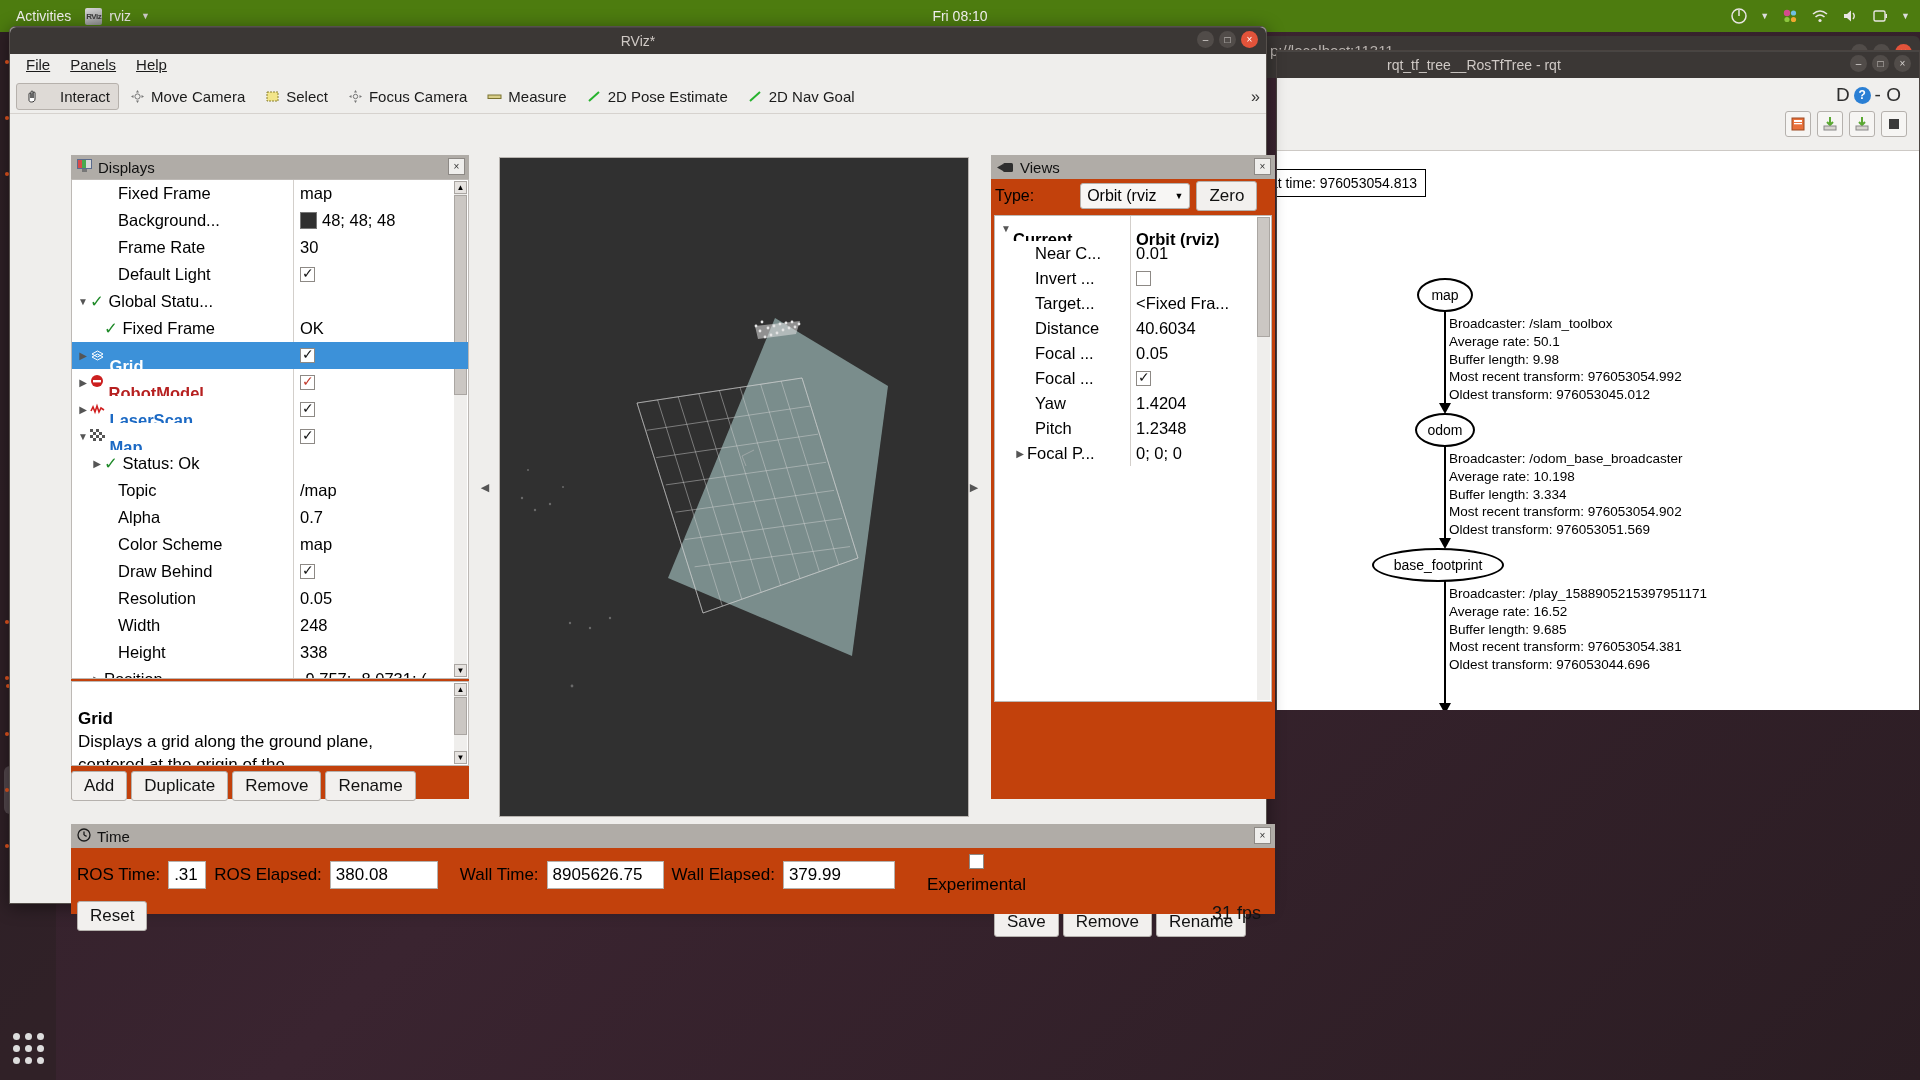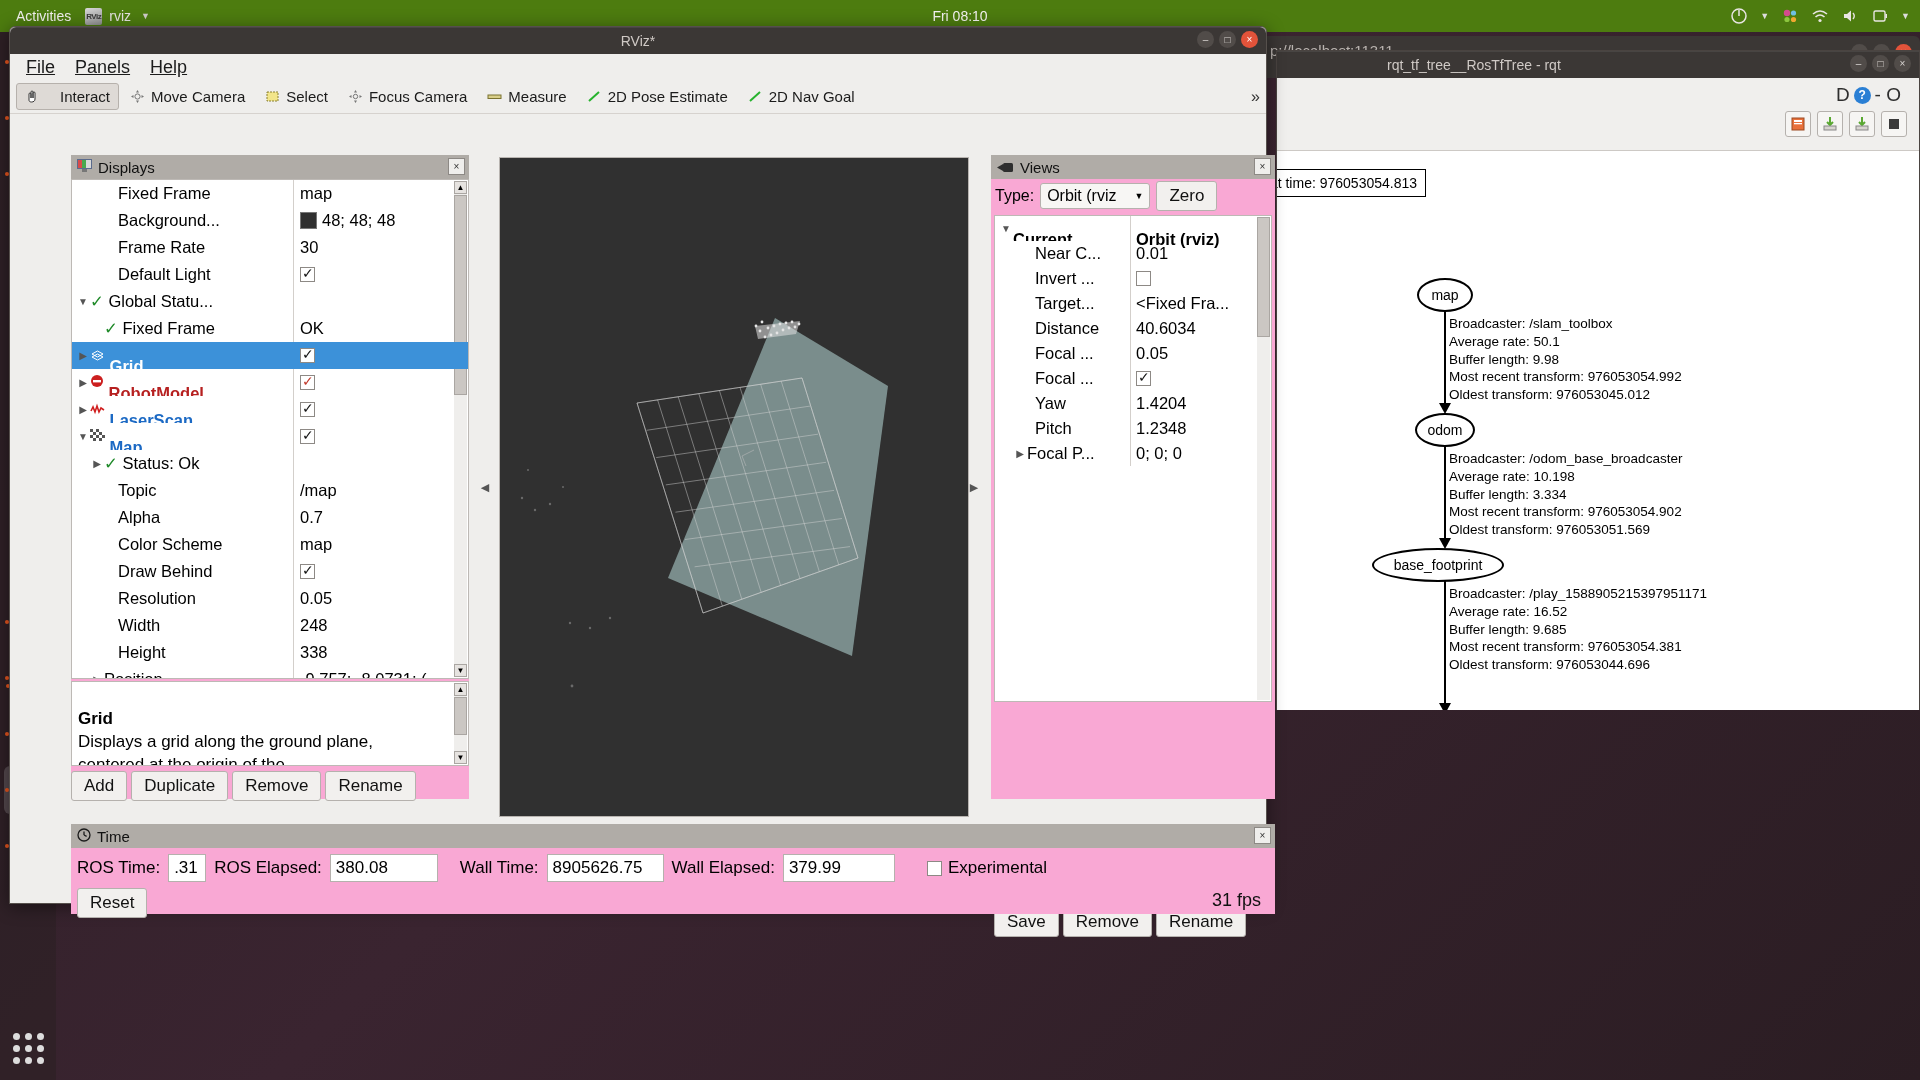--- a/index.html
+++ b/index.html
@@ -111,34 +111,34 @@
   .tf-edge { position:absolute; width:2px; background:#000; }
   .tf-arrow { position:absolute; width:0; height:0;
     border-left:6px solid transparent; border-right:6px solid transparent; border-top:11px solid #000;}
 
   
   #rviz {
     position: absolute; left: 9px; top: 26px; width: 1258px; height: 878px;
     background: #efeeec; border: 1px solid #56504c; border-radius: 6px 6px 0 0;
     box-shadow: 0 3px 18px rgba(0,0,0,0.45);
   }
-  #menubar { height: 26px; display:flex; align-items:center; gap: 4px;
-             padding: 0 8px; background:#efeeec; font-size:18px; color:#1b1b1b;}
+  #menubar { height: 26px; display:flex; gap: 4px;
+             padding: 0 8px; background:#efeeec; font-size:15px; color:#1b1b1b;}
   #menubar span { padding: 2px 8px; }
   #menubar span u { text-decoration: underline; }
   #toolbar { height: 34px; display:flex; align-items:center; gap: 2px;
              padding: 0 6px; background:#efeeec; border-bottom:1px solid #d6d2ce; position:relative;}
   .tool { display:flex;align-items:center; gap:6px; padding:4px 8px; font-size:15px; color:#1b1b1b;
           border:1px solid transparent; border-radius:3px; white-space:nowrap;}
   .tool.sel { background:#dedad6; border-color:#b6b1ac;gap:20px; }
   .tool .ti { width:15px; height:15px; display:inline-block; position:relative; }
   #toolbar .more { position:absolute; right:6px; font-size:16px; color:#333;}
 
   
-  .panel { position:absolute; background:#f9a8d4; }
+  .panel { position:absolute; background:#c2410c; }
   .panel-head {
     height: 24px; background:#b0aca7; display:flex;align-items:center; gap:6px;
     padding: 0 6px; font-size:15px; color:#111; position:relative;
   }
   .panel-head .x {
     position:absolute; right:4px; top:3px; width:17px;height:17px;
     background:#efeeec; border:1px solid #8d8985; font-size:10px;
     display:flex;align-items:center;justify-content:center; color:#333;
   }
 
@@ -175,36 +175,36 @@
   
   #view3d { position:absolute; left:489px; top:130px; width:470px; height:660px;
             background:#303030; border:1px solid #b8b4b0; overflow:hidden; }
   .vsplit { position:absolute; width:10px; height:660px; top:130px;
             display:flex; align-items:center; justify-content:center; font-size:11px; color:#555;}
 
   
   #views { left: 981px; top:128px; width: 284px; height: 644px; }
   #views-type { height:34px; display:flex; align-items:center; gap:6px; padding:3px 4px; }
   .combo { border:1px solid #b5b1ad; background:#f7f6f4; border-radius:3px;
-           padding:3px 6px; font-size:16px; display:flex; align-items:center; gap:18px;}
+           padding:3px 6px; font-size:16px; display:flex; align-items:center; gap:18px;margin-left:40px;}
   #views-tree { position:absolute; top:60px; left:3px; width:278px; height:487px;
                 background:#fff; border:1px solid #bdb9b5; overflow:hidden;}
   .vrow { display:flex; height:25px; align-items:center; font-size:16.5px; color:#000;}
   .vrow .c1 { width:136px; display:flex; align-items:center; padding-left:4px; height:100%;
               border-right:1px solid #d3cfcb; overflow:hidden; white-space:nowrap;}
   .vrow .c2 { flex:1; padding-left:5px; overflow:hidden; white-space:nowrap; display:flex; align-items:center;}
   #views-btns { position:absolute; top:752px; left:3px; display:flex; gap:4px;}
 
   
   #timepanel { left: 61px; top: 797px; width: 1204px; height: 90px; }
   #time-row { display:flex; align-items:center; gap:8px; padding:6px 6px 0 6px; font-size:17px;}
   .tinput { border:1px solid #b5b1ad; background:#fff; padding:3px 5px; font-size:17px; color:#000;}
   #time-row2 { display:flex; align-items:center; padding:6px; font-size:17px; position:relative;}
   #fps { position:absolute; right:14px; top:8px; font-size:18px; color:#111;}
-  .chkbox-lbl { display:flex; align-items:center; gap:6px; font-size:17px;}
+  .chkbox-lbl { display:flex; align-items:center; gap:6px; font-size:17px;flex-direction:column;}
 
   .scrollbar-v { position:absolute; right:1px; top:1px; width:13px; bottom:1px; background:#efeeec;}
   .scroll-thumb { position:absolute; left:0; width:13px; background:#cbc7c3; border:1px solid #aaa6a2;}
   .scroll-arrow { position:absolute; left:0; width:13px; height:13px; background:#e6e3e0;
                   border:1px solid #aaa6a2; font-size:8px; display:flex;align-items:center;justify-content:center;}
 </style>
 </head>
 <body>
 
 <div id="desktop"></div>

